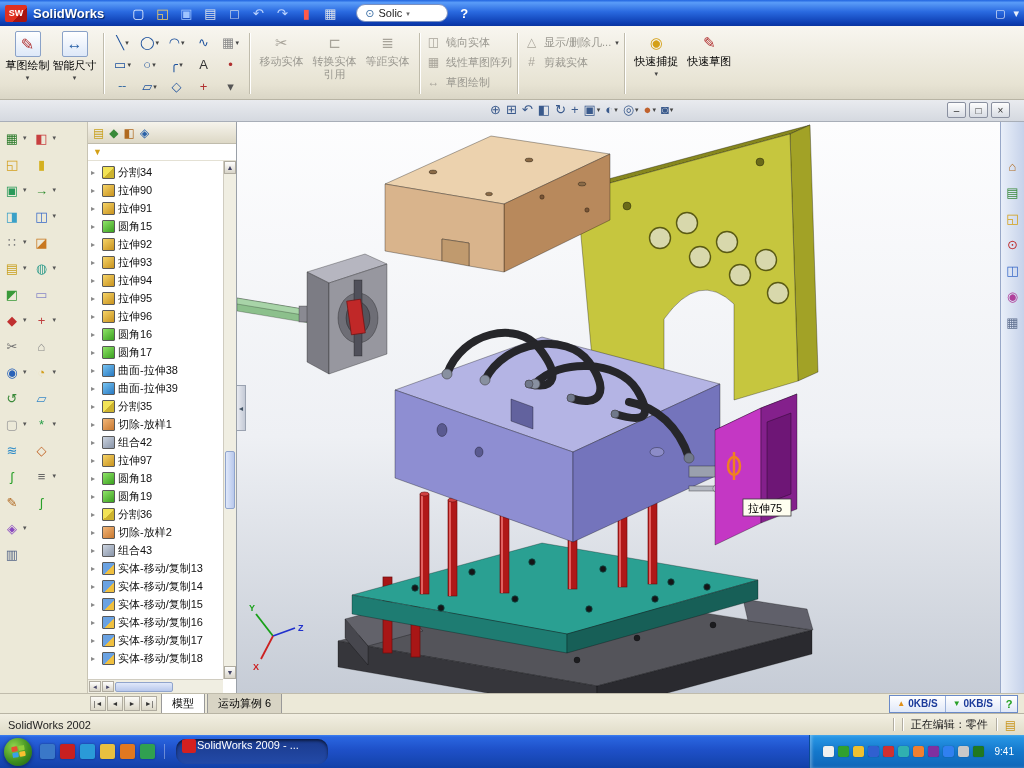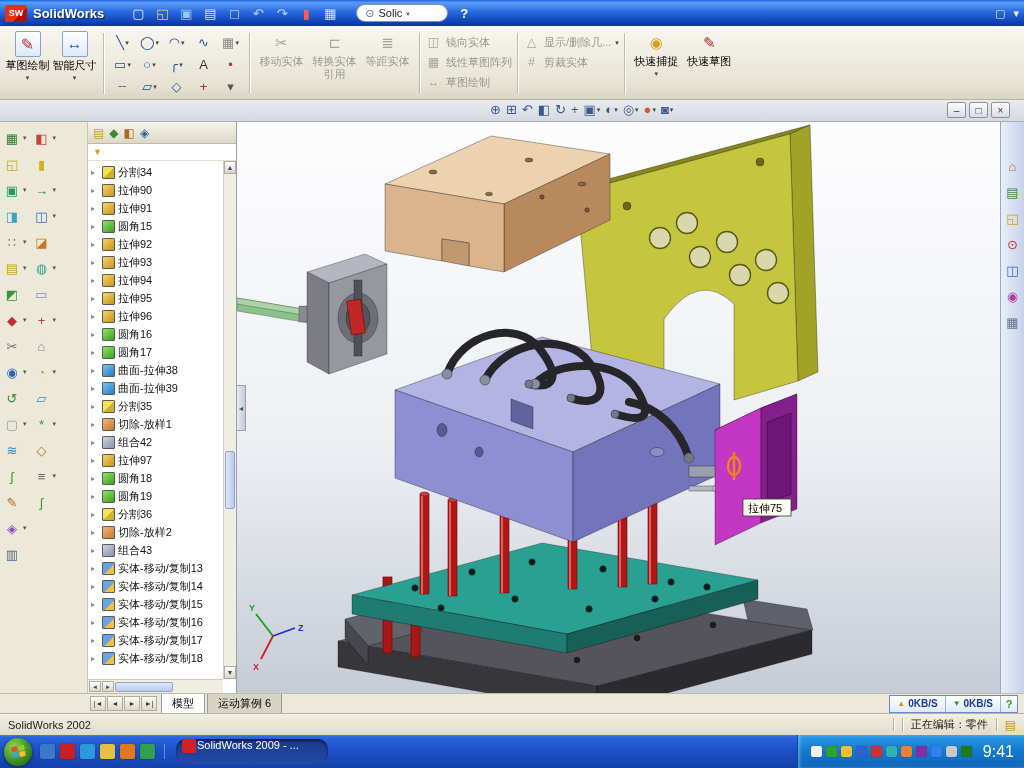--- a/index.html
+++ b/index.html
@@ -152,21 +152,21 @@
   .taskbuttons{display:flex;align-items:center;gap:3px;margin-left:3px;}
   .task-btn{width:152px;height:25px;border-radius:10px;display:flex;align-items:flex-start;gap:1px;padding:0 6px;color:#fff;
     font-size:11px;background:linear-gradient(#5592ef,#3a6fd8 50%,#2f62cc);box-shadow:inset 0 1px 0 rgba(255,255,255,.4);
     white-space:nowrap;overflow:hidden;}
   .task-btn.active{background:linear-gradient(#1a3a8c,#234aa8);box-shadow:inset 0 2px 3px rgba(0,0,0,.55);}
   .tb-ic{width:14px;height:14px;border-radius:2px;flex:none;}
   .tray{margin-left:auto;height:100%;display:flex;align-items:center;gap:4px;padding:0 10px 0 13px;
     background:linear-gradient(180deg,#2a9ae8,#1478cc 50%,#0f66b8);border-left:1px solid #0a4c94;
     box-shadow:inset 2px 0 3px rgba(255,255,255,.3);}
   .tray-ic{width:11px;height:11px;border-radius:2px;box-shadow:0 0 1px rgba(0,0,0,.5);}
-  .clock{color:#fff;font-size:16px;margin-left:7px;}
+  .clock{color:#fff;font-size:10px;margin-left:7px;}
 </style>
 </head>
 <body>
 
 <div id="app">
 
   <div class="titlebar">
     <span class="sw-logo">SW</span>
     <span class="app-title">SolidWorks</span>
     <div class="std-toolbar">

